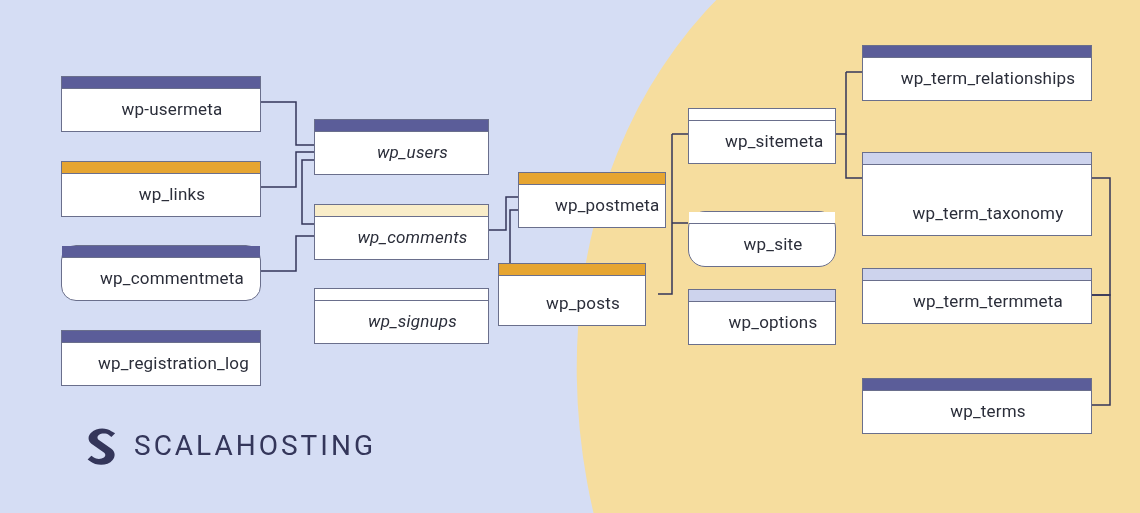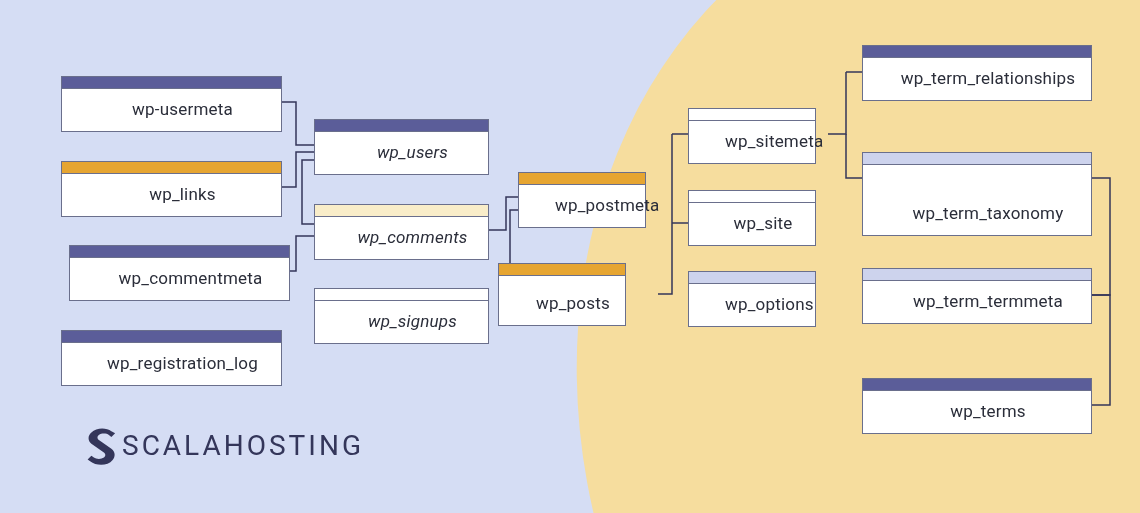--- a/index.html
+++ b/index.html
@@ -22,25 +22,25 @@
     border-radius: 50% 50% 50% 50% / 60% 40% 60% 40%;
     transform: rotate(-15deg);
   }
   .table-box {
     position: absolute;
     background: #ffffff;
     border: 1px solid #6a6f8c;
     display: flex;
     flex-direction: column;
     align-items: stretch;
-    width: 221px;
+    width: 200px;
   }
   .table-box.narrow { width: 175px; font-style: italic; }
   .table-box.wide   { width: 230px; }
-  .table-box.w140   { width: 128px; }
+  .table-box.w140   { width: 148px; }
   .table-header {
     height: 12px;
     width: 100%;
     border-bottom: 1px solid #6a6f8c;
   }
   .hdr-purple      { background: #5b5d99; }
   .hdr-orange      { background: #e6a531; }
   .hdr-lightpurple { background: #cdd3ed; }
   .hdr-lightyellow { background: #f9edc9; }
   .hdr-white       { background: #ffffff; }
@@ -63,20 +63,21 @@
     stroke: #34365a;
     stroke-width: 1.5;
     fill: none;
   }
   .brand {
     position: absolute;
     left: 82px;
     bottom: 48px;
     display: flex;
     align-items: center;
+    gap: 12px;
     color: #34365a;
     font-size: 28px;
     letter-spacing: 3px;
     font-weight: 400;
     margin-top: 40px;
   }
   .brand svg { width: 40px; height: 40px; }
 </style>
 </head>
 <body>
@@ -115,21 +116,21 @@
 </svg>
 
 <div class="table-box" style="left:61px; top:76px;">
   <div class="table-header hdr-purple"></div>
   <div class="table-label">wp-usermeta</div>
 </div>
 <div class="table-box" style="left:61px; top:161px;">
   <div class="table-header hdr-orange"></div>
   <div class="table-label">wp_links</div>
 </div>
-<div class="table-box" style="left:69px; top:245px;">
+<div class="table-box" style="left:61px; top:245px;border-radius:15px;">
   <div class="table-header hdr-purple"></div>
   <div class="table-label">wp_commentmeta</div>
 </div>
 <div class="table-box" style="left:61px; top:330px;">
   <div class="table-header hdr-purple"></div>
   <div class="table-label">wp_registration_log</div>
 </div>
 
 <div class="table-box narrow" style="left:314px; top:119px;">
   <div class="table-header hdr-purple"></div>
@@ -150,25 +151,25 @@
 </div>
 <div class="table-box w140" style="left:498px; top:263px;gap:7px;">
   <div class="table-header hdr-orange"></div>
   <div class="table-label">wp_posts</div>
 </div>
 
 <div class="table-box w140" style="left:688px; top:108px;">
   <div class="table-header hdr-white"></div>
   <div class="table-label">wp_sitemeta</div>
 </div>
-<div class="table-box w140" style="left:688px; top:190px;">
+<div class="table-box w140" style="left:688px; top:211px;border-radius:17px;">
   <div class="table-header hdr-white"></div>
   <div class="table-label">wp_site</div>
 </div>
-<div class="table-box w140" style="left:688px; top:271px;">
+<div class="table-box w140" style="left:688px; top:289px;">
   <div class="table-header hdr-lightpurple"></div>
   <div class="table-label">wp_options</div>
 </div>
 
 <div class="table-box wide" style="left:862px; top:45px;">
   <div class="table-header hdr-purple"></div>
   <div class="table-label">wp_term_relationships</div>
 </div>
 <div class="table-box wide" style="left:862px; top:152px;gap:28px;">
   <div class="table-header hdr-lightpurple"></div>

